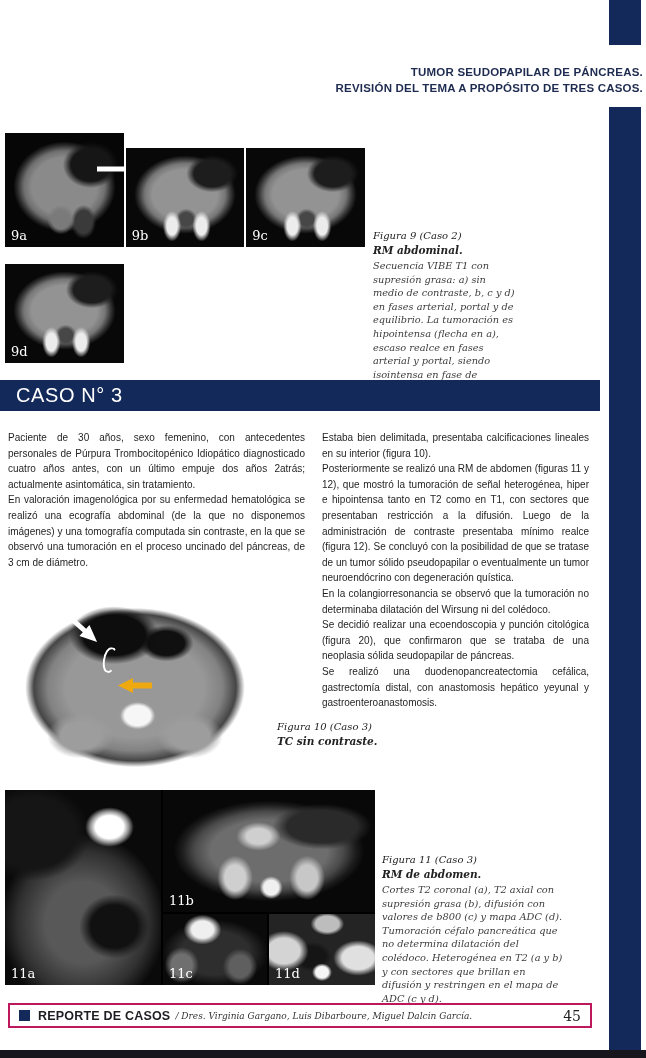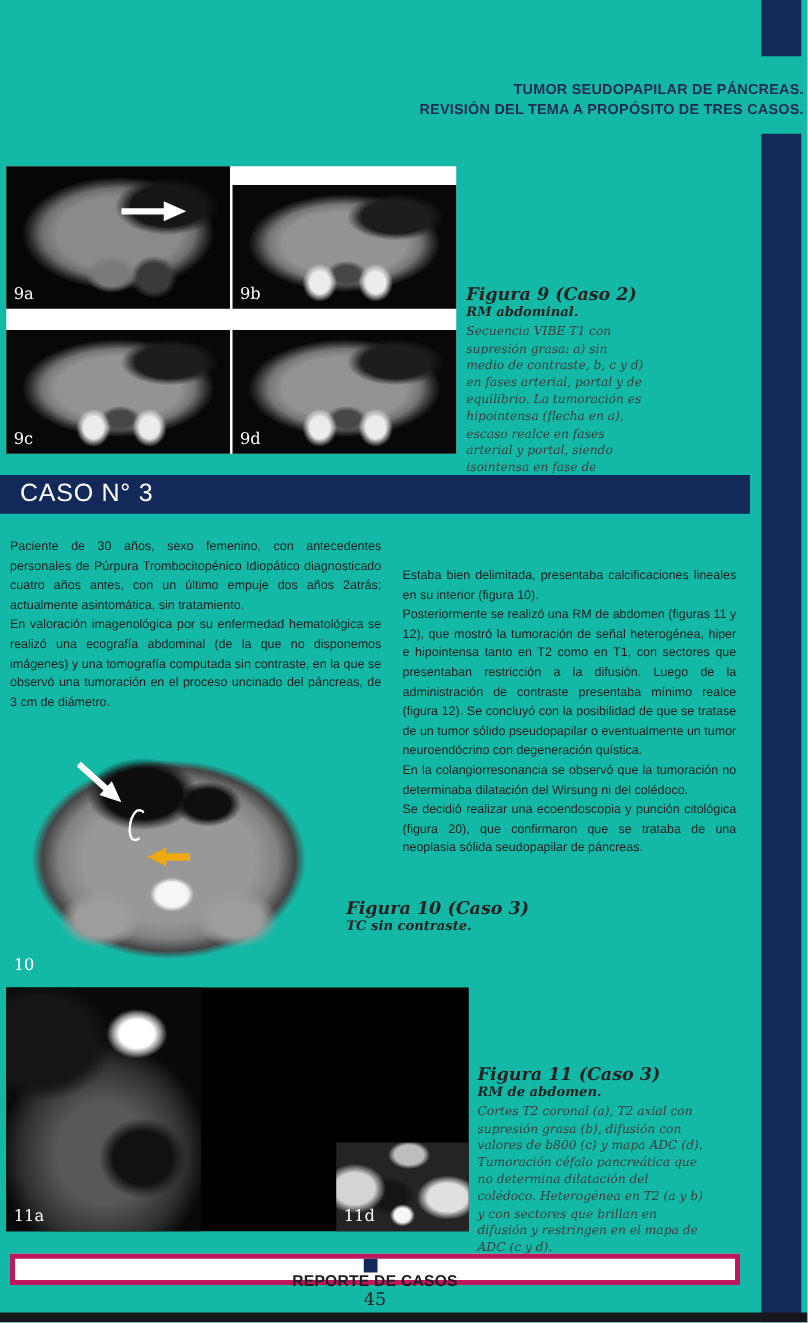--- a/index.html
+++ b/index.html
@@ -1,66 +1,66 @@
 <!DOCTYPE html>
 <html><head>
 <meta charset="utf-8">
 <style>
   html,body{margin:0;padding:0;background:#e8e8e8;}
   .page{
-    position:relative;width:646px;height:1058px;background:#14b8a6;
+    position:relative;width:646px;height:1058px;background:#ffffff;
     font-family:"Liberation Sans",sans-serif;overflow:hidden;margin:0 auto;
   }
   
   .corner-block{position:absolute;left:609px;top:0;width:32px;height:45px;background:#13295a;}
   .right-bar{position:absolute;left:609px;top:107px;width:32px;height:951px;background:#13295a;}
   .bottom-strip{position:absolute;left:0;bottom:0;width:100%;height:8px;background:#16161c;}
   
   .runhead{
     position:absolute;top:64px;left:150px;width:493px;text-align:right;
     font-weight:bold;font-size:11.5px;line-height:16px;color:#1e2b50;letter-spacing:.2px;
   }
   
   .fig9{position:absolute;left:5px;top:133px;width:360px;height:230px;background:#fff;
-    display:grid;grid-template-columns:1fr 1fr;grid-template-rows:1fr 1fr;gap:2px;}
+    display:grid;grid-template-columns:1fr 1fr 1fr;grid-template-rows:1fr 1fr;gap:2px;}
   .scan{position:relative;overflow:hidden;background-color:#060606;}
   .mri-plain{background:
     radial-gradient(16% 18% at 47% 76%,#7a7a7a 0 45%,transparent 72%),
     radial-gradient(14% 20% at 66% 78%,#3a3a3a 0 50%,transparent 75%),
     radial-gradient(30% 26% at 72% 28%,#161616 0 55%,transparent 78%),
     radial-gradient(50% 46% at 50% 47%,#8a8a8a 0 55%,#6f6f6f 68%,#2a2a2a 79%,transparent 86%);
     background-color:#060606;}
   .mri-contrast{background:
     radial-gradient(11% 22% at 39% 79%,#ececec 0 40%,transparent 70%),
     radial-gradient(11% 22% at 64% 79%,#ececec 0 40%,transparent 70%),
     radial-gradient(13% 15% at 51% 72%,#474747 0 45%,transparent 72%),
     radial-gradient(28% 24% at 73% 26%,#1d1d1d 0 55%,transparent 78%),
     radial-gradient(50% 46% at 50% 47%,#939393 0 55%,#767676 68%,#2e2e2e 79%,transparent 86%);
     background-color:#080808;margin-top:15px;}
   .imglabel{position:absolute;left:6px;bottom:4px;color:#fff;
     font-family:"DejaVu Serif",serif;font-size:13px;font-style:normal;z-index:3;}
   .arrow{position:absolute;z-index:3;line-height:0;}
   
   .cap{position:absolute;font-family:"DejaVu Serif",serif;color:#3c3c3c;}
-  .cap-title{font-weight:bold;font-style:italic;font-size:14px;line-height:14px;color:#222;}
+  .cap-title{font-weight:normal;font-style:italic;font-size:10px;line-height:14px;color:#222;}
   .cap-sub{font-weight:bold;font-style:italic;font-size:10.5px;line-height:14px;color:#222;}
   .cap-body{font-style:italic;font-size:9.8px;line-height:13.6px;margin-top:2px;}
   .cap9{left:373px;top:229px;width:146px;}
   .cap10{left:277px;top:720px;width:276px;}
   .cap11{left:382px;top:853px;width:182px;}
   
   .banner{position:absolute;left:0;top:380px;width:600px;height:31px;background:#13295a;
     color:#fff;font-size:20px;line-height:31px;padding-left:16px;box-sizing:border-box;
     letter-spacing:.6px;font-weight:400;}
   
   .col{position:absolute;top:430px;font-size:10px;line-height:15.6px;color:#1f1f1f;
     text-align:justify;}
   .col p{margin:0;}
   .col-left{left:8px;width:297px;}
-  .col-right{left:322px;width:267px;margin-top:23px;}
+  .col-right{left:322px;width:267px;}
   
   .fig10{position:absolute;left:5px;top:583px;width:260px;height:201px;background-color:#050505;overflow:hidden;}
   .ct{background:
     radial-gradient(9% 9% at 51% 66%,#f6f6f6 0 55%,#9a9a9a 75%,transparent 85%),
     radial-gradient(17% 15% at 29% 76%,#9d9d9d 0 45%,transparent 75%),
     radial-gradient(17% 15% at 71% 76%,#9d9d9d 0 45%,transparent 75%),
     radial-gradient(24% 20% at 42% 26%,#0d0d0d 0 50%,transparent 72%),
     radial-gradient(14% 12% at 62% 30%,#101010 0 50%,transparent 75%),
     radial-gradient(48% 45% at 50% 52%,#989898 0 55%,#828282 70%,#454545 81%,transparent 88%);}
   .calc{position:absolute;left:98px;top:64px;width:9px;height:22px;
@@ -90,22 +90,22 @@
     background-color:#0a0a0a;}
   .p11d{position:absolute;left:264px;top:124px;width:106px;height:71px;background:
     radial-gradient(30% 36% at 14% 52%,#d4d4d4 0 50%,transparent 78%),
     radial-gradient(30% 32% at 84% 62%,#e0e0e0 0 50%,transparent 78%),
     radial-gradient(22% 22% at 55% 14%,#bdbdbd 0 50%,transparent 72%),
     radial-gradient(12% 16% at 50% 82%,#f6f6f6 0 50%,transparent 78%),
     radial-gradient(24% 26% at 40% 60%,#151515 0 55%,transparent 80%);
     background-color:#242424;}
   
   .footer{position:absolute;left:8px;top:1003px;width:584px;height:25px;
-    border:4px solid #be185d;box-sizing:border-box;display:flex;align-items:center;
-    padding:0 9px;background:#fff;flex-direction:column;}
+    border:2px solid #be185d;box-sizing:border-box;display:flex;align-items:center;
+    padding:0 9px;background:#fff;}
   .footer-square{width:11px;height:11px;background:#13295a;margin-right:8px;flex:0 0 auto;}
   .footer-section{font-weight:bold;font-size:12.5px;color:#1d1d22;letter-spacing:.2px;white-space:nowrap;}
   .footer-authors{font-family:"DejaVu Serif",serif;font-style:italic;font-size:9px;color:#333;
     margin-left:5px;flex:1 1 auto;white-space:nowrap;overflow:hidden;}
   .footer-page{font-size:14px;color:#222;font-family:"DejaVu Serif",serif;}
 </style>
 </head>
 <body>
 
 <div class="page">
@@ -149,20 +149,21 @@
 
   <div class="col col-left">
     <p>Paciente de 30 años, sexo femenino, con antecedentes personales de Púrpura Trombocitopénico Idiopático diagnosticado cuatro años antes, con un último empuje dos años 2atrás;  actualmente asintomática, sin tratamiento.</p>
     <p>En valoración imagenológica por su enfermedad hematológica  se realizó una ecografía abdominal (de la que no disponemos imágenes) y una tomografía computada sin contraste, en la que se observó una tumoración en el proceso uncinado del páncreas, de 3 cm de diámetro.</p>
   </div>
   <div class="col col-right">
     <p>Estaba bien delimitada, presentaba calcificaciones lineales en su interior (figura 10).</p>
     <p>Posteriormente se realizó una RM de abdomen (figuras 11 y 12), que mostró la tumoración de señal heterogénea, hiper e hipointensa tanto en T2 como en T1, con sectores que presentaban restricción a la difusión. Luego de la administración de contraste presentaba mínimo realce (figura 12). Se concluyó con la posibilidad de que se tratase de un tumor sólido pseudopapilar o eventualmente un tumor neuroendócrino con degeneración quística.</p>
     <p>En la colangiorresonancia se observó que la tumoración no determinaba dilatación del Wirsung ni del colédoco.</p>
     <p>Se decidió realizar una ecoendoscopia y punción citológica (figura 20), que confirmaron que se  trataba de una neoplasia sólida seudopapilar de páncreas.</p>
+    <p>Se realizó una duodenopancreatectomia cefálica, gastrectomía distal, con anastomosis hepático yeyunal y gastroenteroanastomosis.</p>
   </div>
 
   <div class="fig10 scan ct">
     <div class="calc"></div>
     <span class="arrow" style="left:52px;top:36px;transform:rotate(42deg);">
       <svg width="46" height="15" viewBox="0 0 46 15">
           <polygon points="0,5 29,5 29,0 46,7.5 29,15 29,10 0,10" fill="#ffffff"></polygon>
         </svg>
     </span>
     <span class="arrow" style="left:113px;top:95px;">
@@ -175,20 +176,26 @@
 
   <div class="cap cap10">
     <div class="cap-title">Figura 10 (Caso 3)</div>
     <div class="cap-sub">TC sin contraste.</div>
   </div>
 
   <div class="fig11">
     <div class="p11a">
       <span class="imglabel">11a</span>
     </div>
+    <div class="p11b">
+      <span class="imglabel">11b</span>
+    </div>
+    <div class="p11c">
+      <span class="imglabel">11c</span>
+    </div>
     <div class="p11d">
       <span class="imglabel">11d</span>
     </div>
   </div>
 
   <div class="cap cap11">
     <div class="cap-title">Figura 11 (Caso 3)</div>
     <div class="cap-sub">RM de abdomen.</div>
     <div class="cap-body">Cortes T2 coronal (a), T2 axial con supresión grasa (b), difusión con valores de b800 (c) y mapa ADC (d). Tumoración céfalo pancreática que no determina dilatación del colédoco. Heterogénea en T2 (a y b) y con sectores que brillan en difusión y restringen en el mapa de ADC (c y d).</div>
   </div>

